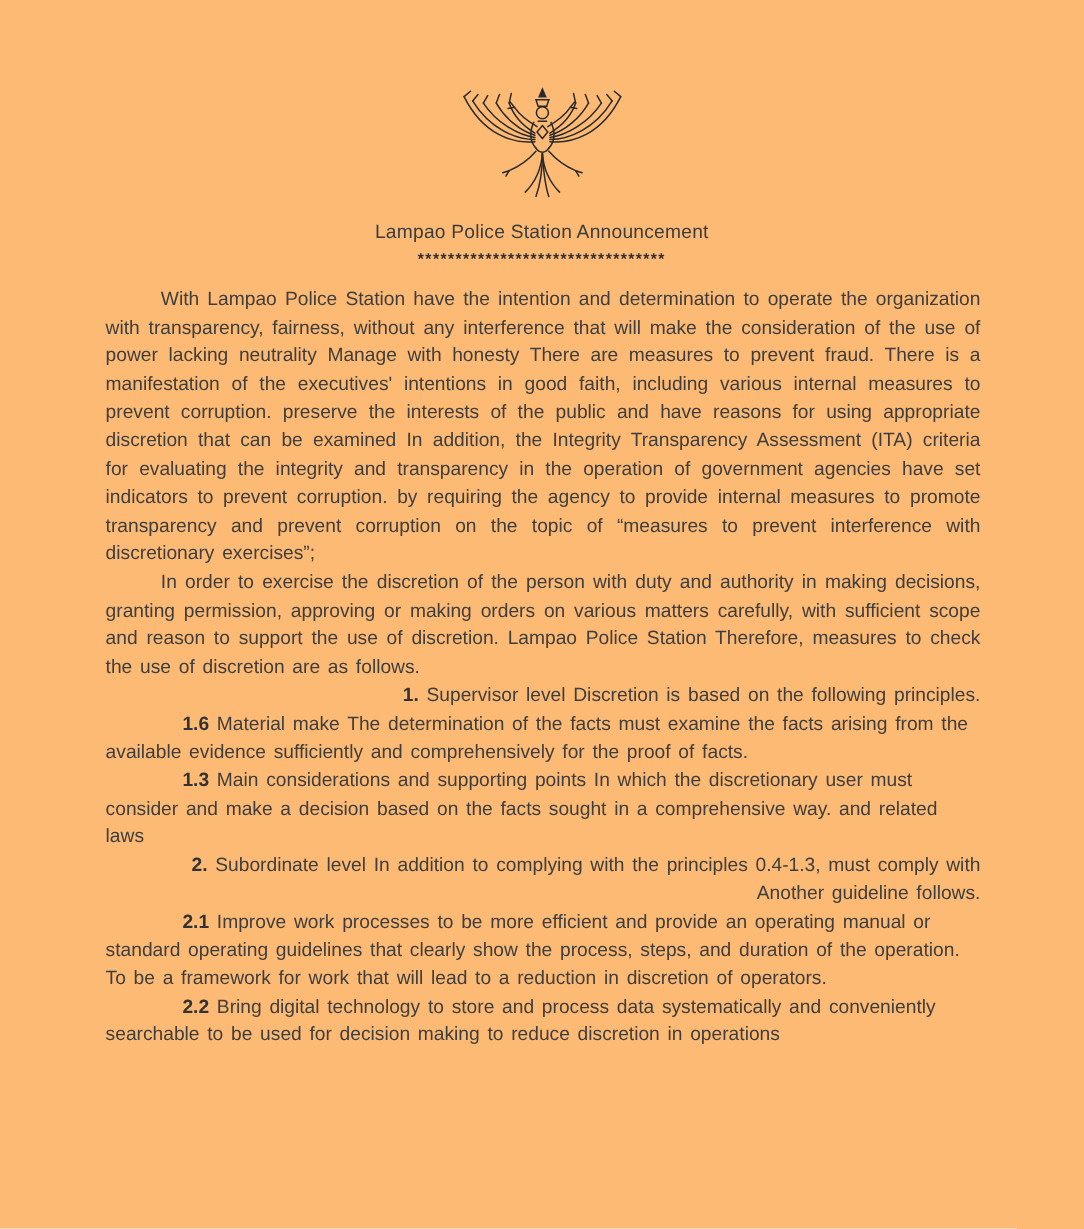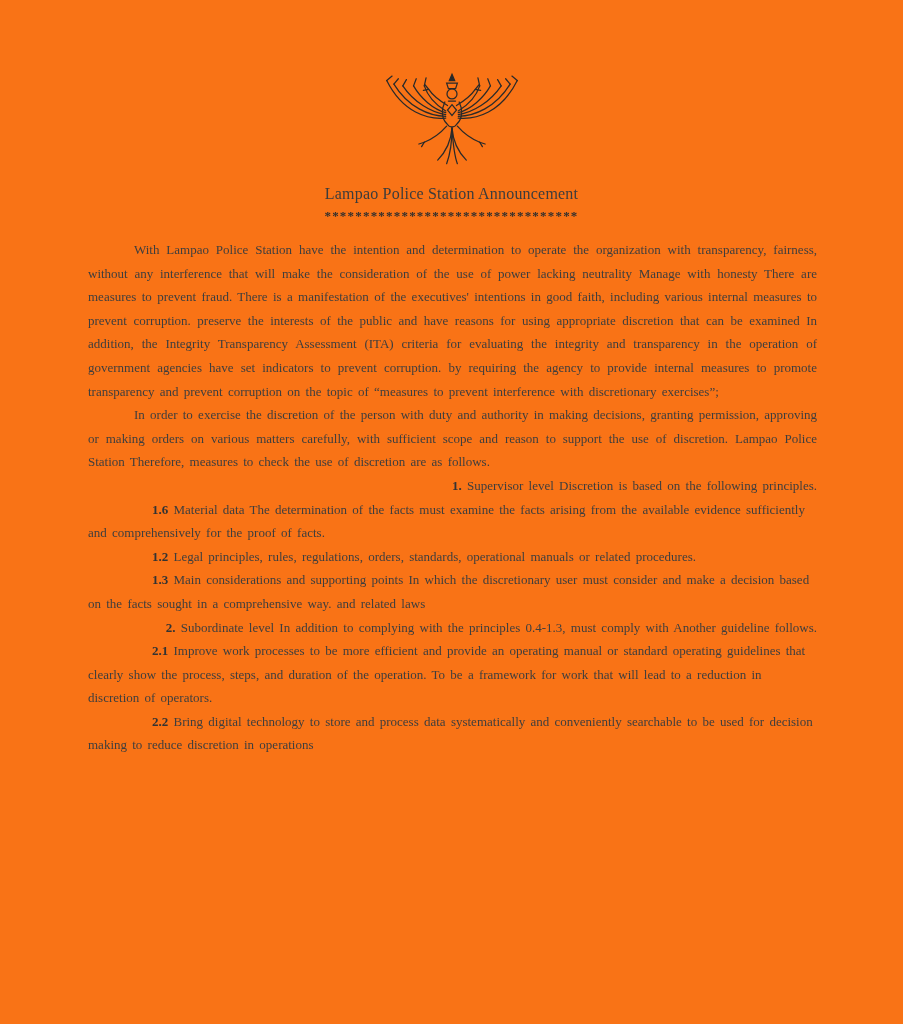--- a/index.html
+++ b/index.html
@@ -1,34 +1,34 @@
 <!DOCTYPE html>
 <html><head>
 <meta charset="utf-8">
 <style>
   html,body{margin:0;padding:0;background:#ffffff;}
   .page{
-    width:903px;height:1024px;margin:0 auto;background:#f97316;
-    font-family:Liberation Serif, serif;
+    width:903px;height:1024px;margin:0 auto;background:#fdba74;
+    font-family:Liberation Sans, sans-serif;
     color:#3e3e3e;box-sizing:border-box;
     padding-top:70px;overflow:hidden;
   }
   .emblem-wrap{text-align:center;height:110px;margin-bottom:2px;}
   .emblem-wrap svg{display:inline-block;}
   .title-block{text-align:center;}
   .doc-title,.doc-subject{
     font-size:16px;line-height:24px;letter-spacing:.2px;font-weight:400;color:#3c3c3c;
   }
   .divider-line{
     font-size:13px;line-height:15px;letter-spacing:1.2px;color:#2f2f2f;
     margin-top:2px;margin-bottom:15px;font-weight:700;
   }
   .doc-body{
     margin:0 86px 0 88px;           
-    font-size:13px;line-height:23.6px;word-spacing:2px;color:#3e3e3e;
+    font-size:16px;line-height:23.6px;word-spacing:2px;color:#3e3e3e;
   }
   .doc-body p{margin:0;}
   .body-para{text-align:justify;text-indent:46px;}
   .item-1{text-align:right;text-indent:46px;}
   .item-2{text-align:left;text-indent:64px;}
   .num{font-weight:600;color:#333;}
 </style>
 </head>
 <body>
 
@@ -81,21 +81,20 @@
 
   <div class="title-block">
     <div class="doc-title">Lampao Police Station Announcement</div>
     <div class="divider-line">*********************************</div>
   </div>
 
   <div class="doc-body">
       <p class="body-para"><span>With Lampao Police Station have the intention and determination to operate the organization with transparency, fairness, without any interference that will make the consideration of the use of power lacking neutrality Manage with honesty There are measures to prevent fraud. There is a manifestation of the executives' intentions in good faith, including various internal measures to prevent corruption. preserve the interests of the public and have reasons for using appropriate discretion that can be examined In addition, the Integrity Transparency Assessment (ITA) criteria for evaluating the integrity and transparency in the operation of government agencies have set indicators to prevent corruption. by requiring the agency to provide internal measures to promote transparency and prevent corruption on the topic of “measures to prevent interference with discretionary exercises”;</span></p>
       <p class="body-para"><span>In order to exercise the discretion of the person with duty and authority in making decisions, granting permission, approving or making orders on various matters carefully, with sufficient scope and reason to support the use of discretion. Lampao Police Station Therefore, measures to check the use of discretion are as follows.</span></p>
       <p class="item-1"><span class="num">1. </span><span>Supervisor level Discretion is based on the following principles.</span></p>
-      <p class="item-2"><span class="num">1.6 </span><span>Material data The determination of the facts must examine the facts arising from the available evidence sufficiently and comprehensively for the proof of facts.</span></p>
-      <p class="item-2"><span class="num">1.2 </span><span>Legal principles, rules, regulations, orders, standards, operational manuals or related procedures.</span></p>
+      <p class="item-2"><span class="num">1.6 </span><span>Material make The determination of the facts must examine the facts arising from the available evidence sufficiently and comprehensively for the proof of facts.</span></p>
       <p class="item-2"><span class="num">1.3 </span><span>Main considerations and supporting points In which the discretionary user must consider and make a decision based on the facts sought in a comprehensive way. and related laws</span></p>
       <p class="item-1"><span class="num">2. </span><span>Subordinate level In addition to complying with the principles 0.4-1.3, must comply with Another guideline follows.</span></p>
       <p class="item-2"><span class="num">2.1 </span><span>Improve work processes to be more efficient and provide an operating manual or standard operating guidelines that clearly show the process, steps, and duration of the operation. To be a framework for work that will lead to a reduction in discretion of operators.</span></p>
       <p class="item-2"><span class="num">2.2 </span><span>Bring digital technology to store and process data systematically and conveniently searchable to be used for decision making to reduce discretion in operations</span></p>
     </div>
 
 </div>
 
 </body></html>

